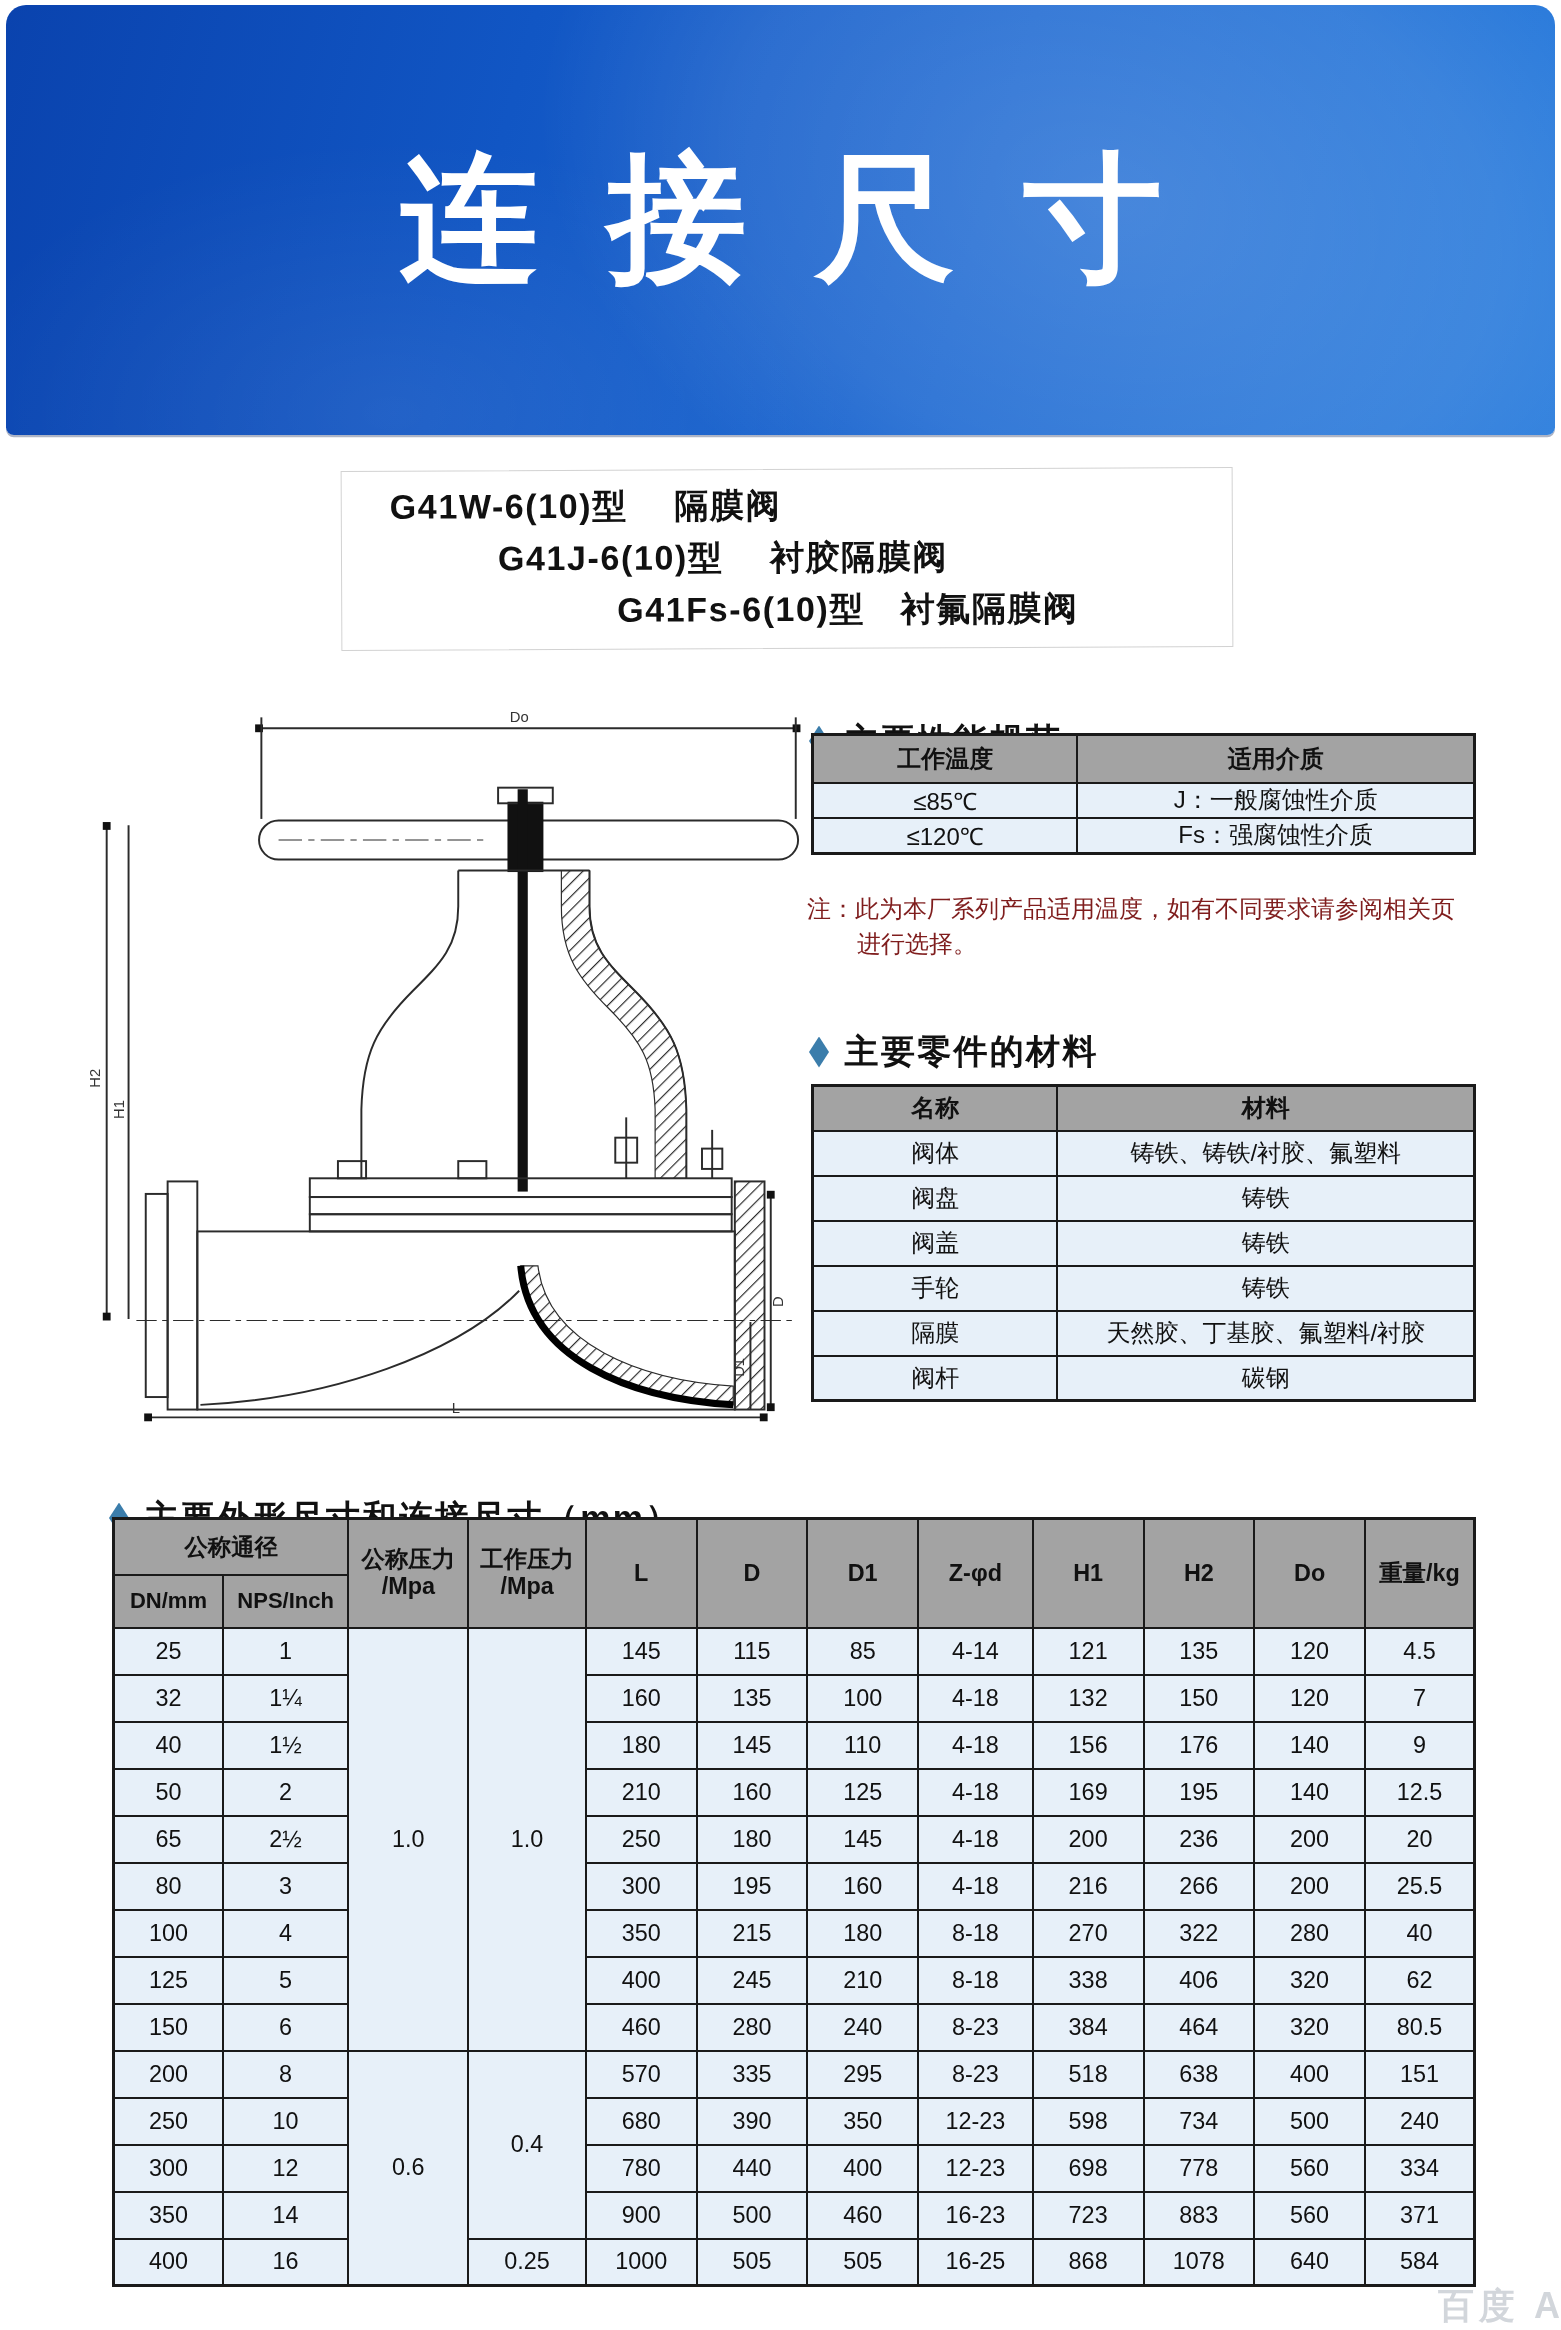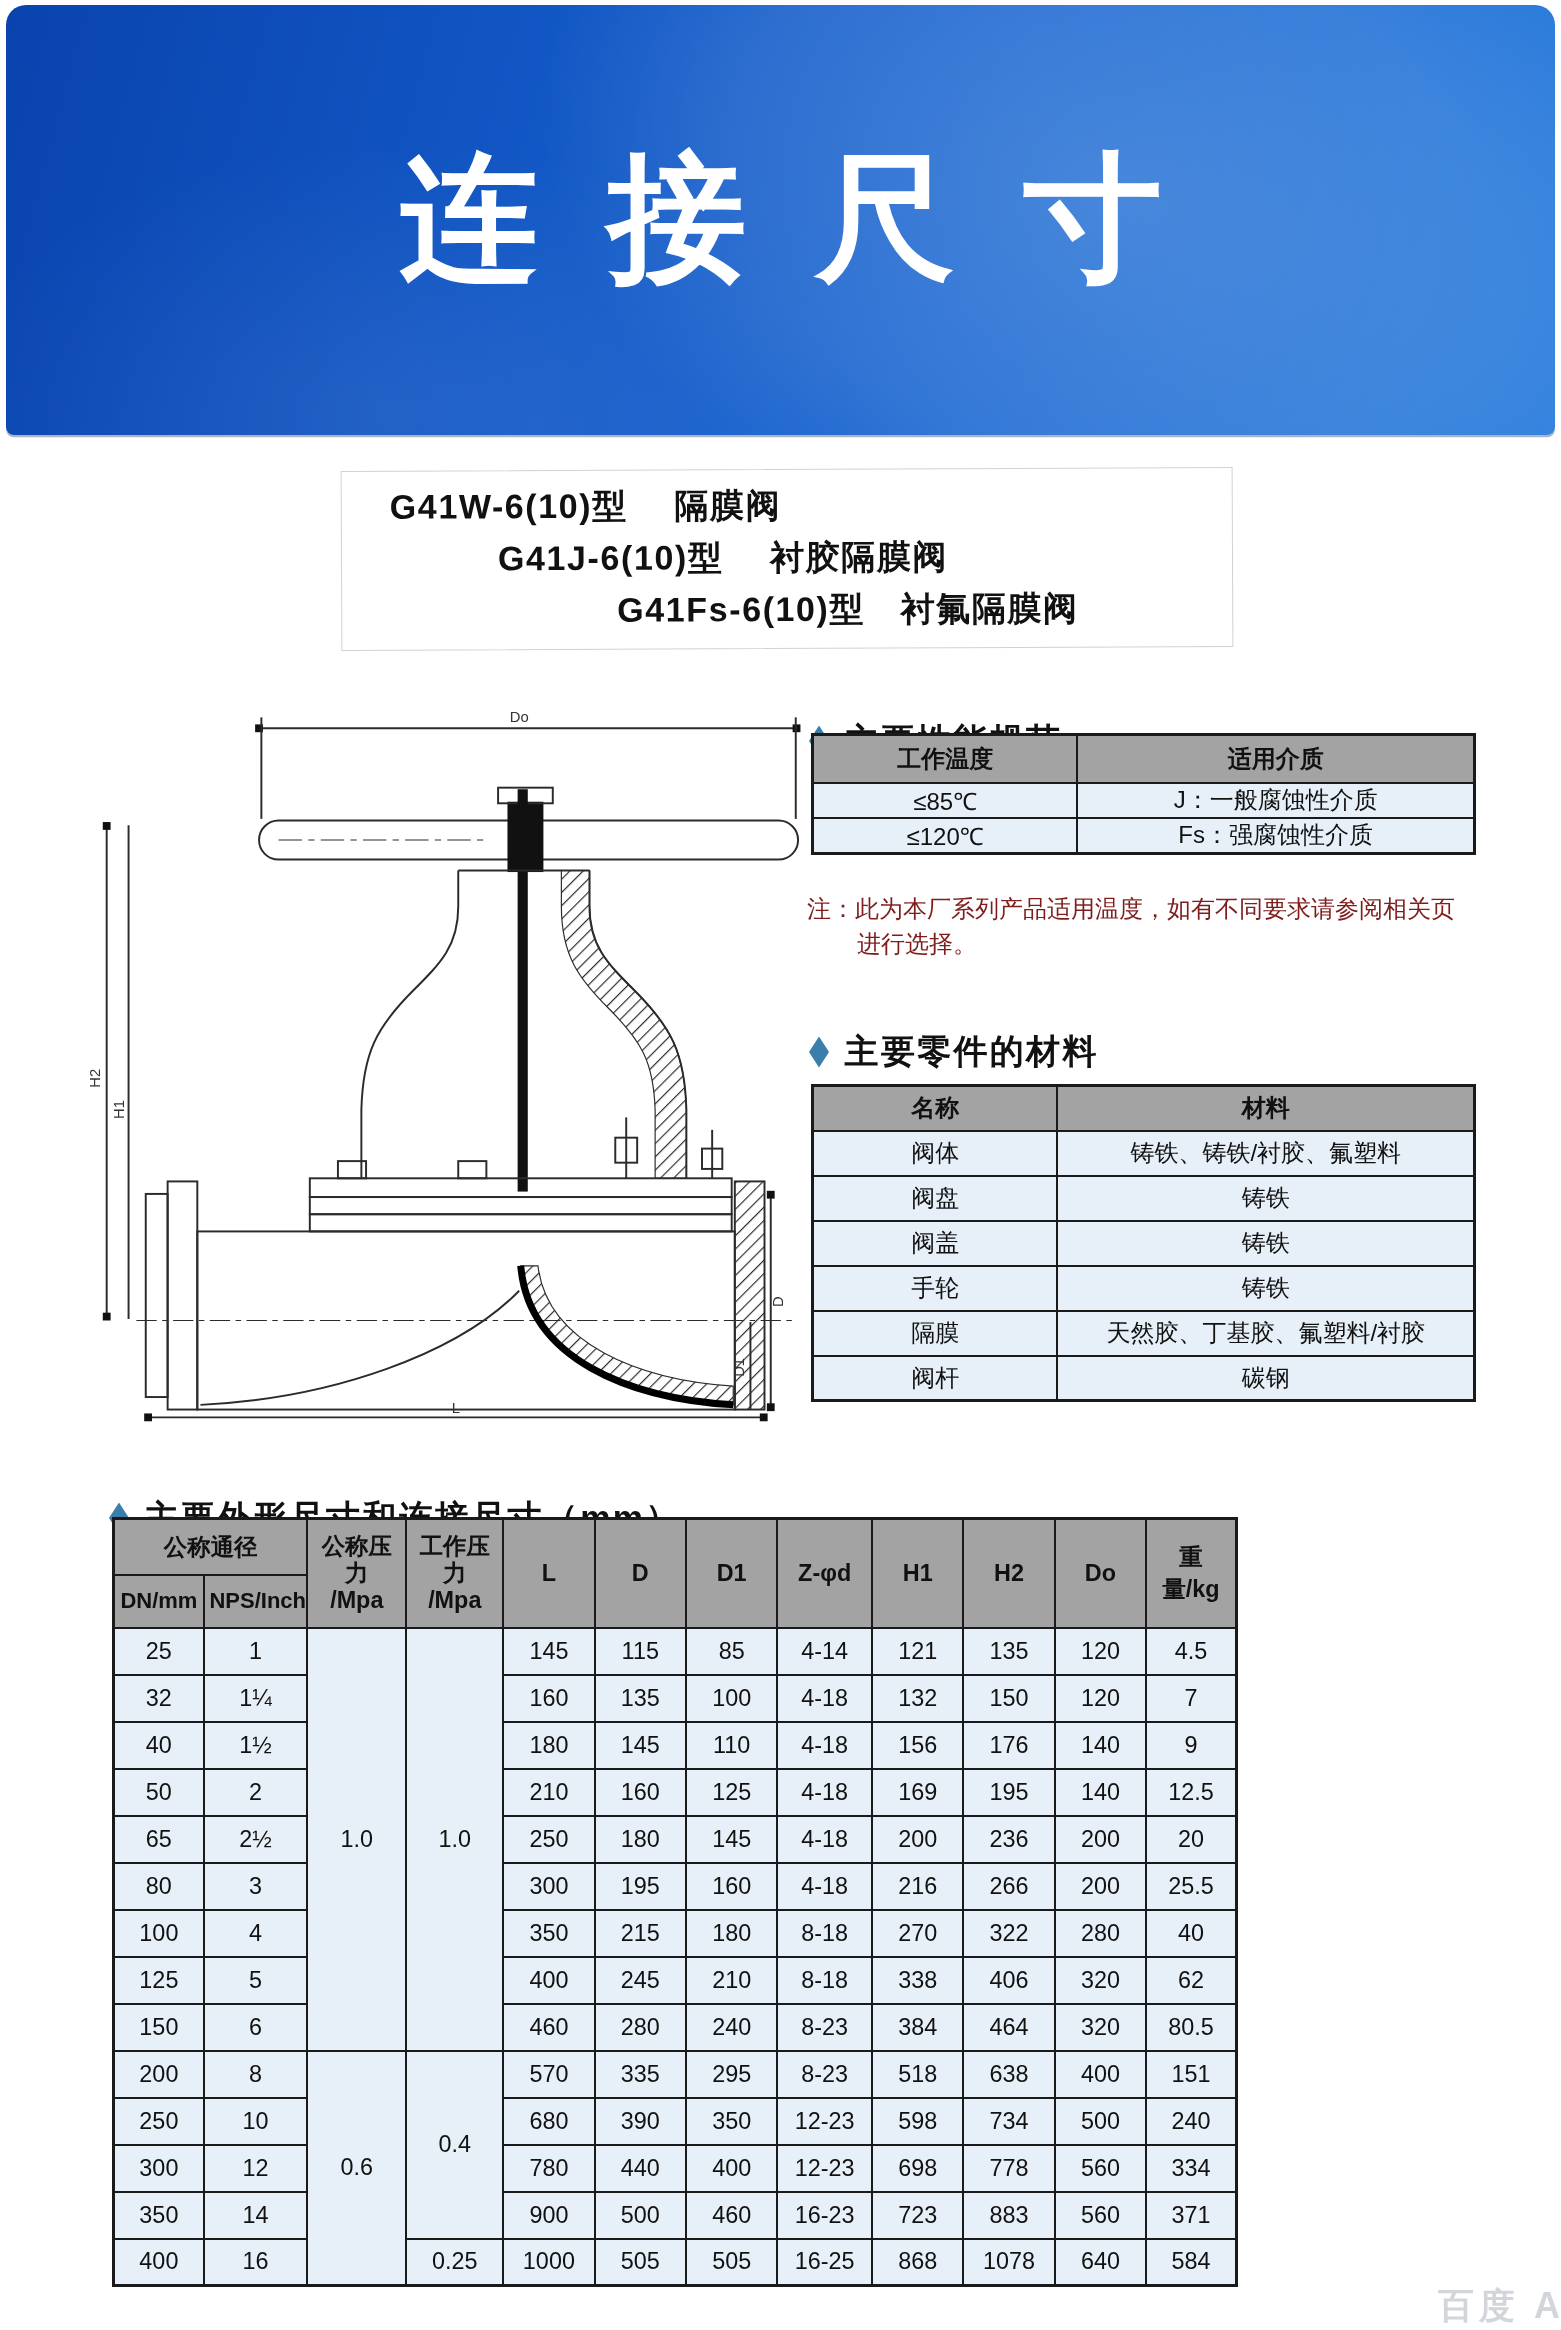--- a/index.html
+++ b/index.html
@@ -54,21 +54,21 @@
   .perf-table{left:811px;top:733px;width:665px;font-size:24px;}
   .perf-table thead tr{height:48px;}
   .perf-table tbody tr{height:32px;}
   .mat-table{left:811px;top:1084px;width:665px;font-size:24px;}
   .mat-table tr{height:45px;}
   .note{
     position:absolute;left:807px;top:892px;width:687px;
     font-size:24px;line-height:1.45;color:#7f1d1d;
   }
   .note .n2{padding-left:50px;}
-  .dim-table{left:112px;top:1517px;width:1126px;font-size:23.4px;}
+  .dim-table{left:112px;top:1517px;width:1364px;font-size:23.4px;}
   .dim-table thead tr.h1{height:56px;}
   .dim-table thead tr.h2{height:53px;}
   .dim-table tbody tr{height:47px;}
   .dim-table th{font-weight:700;font-size:23.4px;}
   .dim-table .sub{font-size:22px;}
   .two-line div{line-height:1.15;}
   
   .drawing{position:absolute;left:52px;top:672px;}
   
   .watermark{

